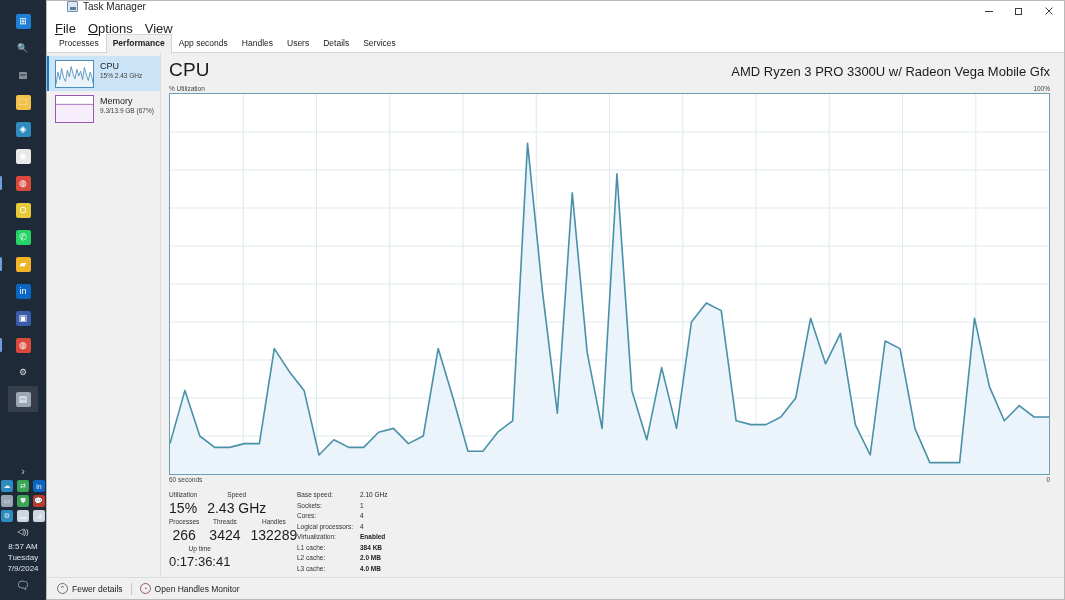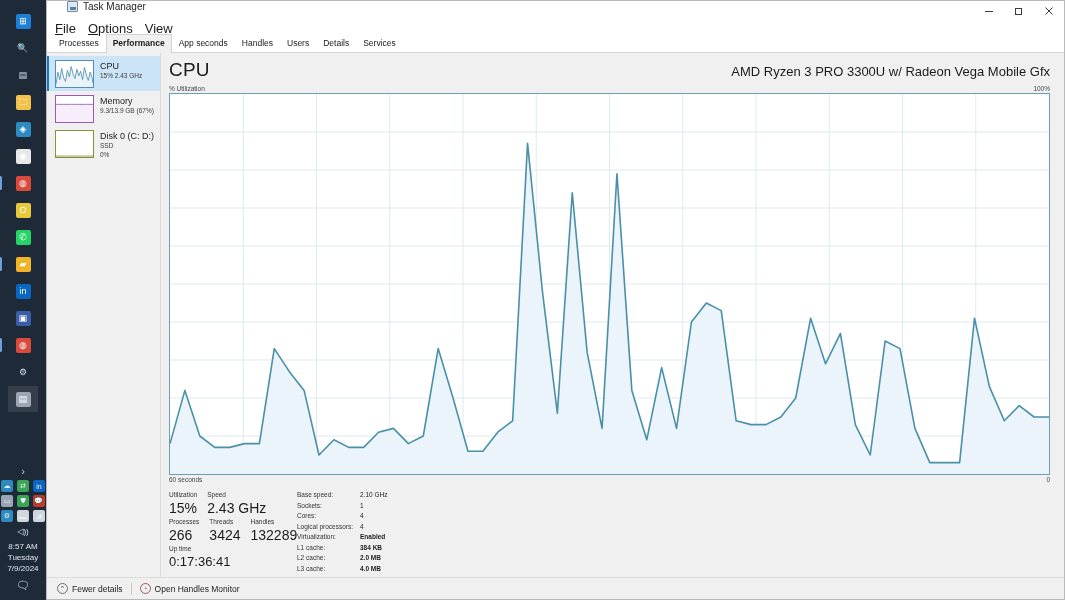--- a/index.html
+++ b/index.html
@@ -154,21 +154,21 @@
     height: 382px;
   }
   .graphbox svg { display: block; width: 100%; height: 100%; }
 
   .axis-row2 { display: flex; margin-top: 1px; }
   .axis-min { margin-left: auto; font-size: 6.5px; color: #444; }
 
   
   .stats { display: flex; margin-top: 7px; }
   .stats-left { width: 120px; flex: none; }
-  .st-group { display: flex; }
+  .st-group { display: flex; text-align: center; }
   .st-cell { margin-right: 10px; }
   .st-lbl { font-size: 6.5px; color: #333; line-height: 9px; }
   .st-val { font-size: 14px; color: #1c1c1c; line-height: 18px; font-weight: 400; }
   .st-val.sm { font-size: 13px; }
   .stats-right { margin-left: 8px; }
   .sr-row { display: flex; line-height: 10.5px; }
   .sr-lbl { width: 63px; font-size: 6.5px; color: #333; }
   .sr-val { font-size: 6.5px; color: #1c1c1c; }
   .sr-val.b { font-weight: bold; }
 
@@ -329,33 +329,20 @@
           <div class="side-item">
             <div class="thumb" style="border: 1px solid rgb(155, 89, 182);">
               <svg viewBox="0 0 39 28" preserveAspectRatio="none">
                 <polygon points="0,28 0,9 8,9 16,9 24,9 32,9 39,9 39,28" fill="#f6eefb"></polygon>
                 <polyline points="0,9 8,9 16,9 24,9 32,9 39,9" fill="none" stroke="#9b59b6" stroke-width="0.9"></polyline>
               </svg>
             </div>
             <div class="side-txt">
               <div class="side-name">Memory</div>
               <div class="side-sub">9.3/13.9 GB (67%)</div>
-            </div>
-          </div>
-          <div class="side-item">
-            <div class="thumb" style="border: 1px solid rgb(138, 143, 58);">
-              <svg viewBox="0 0 39 28" preserveAspectRatio="none">
-                <polygon points="0,28 0,27 10,27 20,27 30,27 39,27 39,28" fill="#fbfbf0"></polygon>
-                <polyline points="0,27 10,27 20,27 30,27 39,27" fill="none" stroke="#8a8f3a" stroke-width="0.9"></polyline>
-              </svg>
-            </div>
-            <div class="side-txt">
-              <div class="side-name">Disk 0 (C: D:)</div>
-              <div class="side-sub">SSD</div>
-              <div class="side-sub">0%</div>
             </div>
           </div>
         </div>
 
     <div class="main">
       <div class="main-head">
         <div class="h1">CPU</div>
         <div class="cpu-name">AMD Ryzen 3 PRO 3300U w/ Radeon Vega Mobile Gfx</div>
       </div>
 

